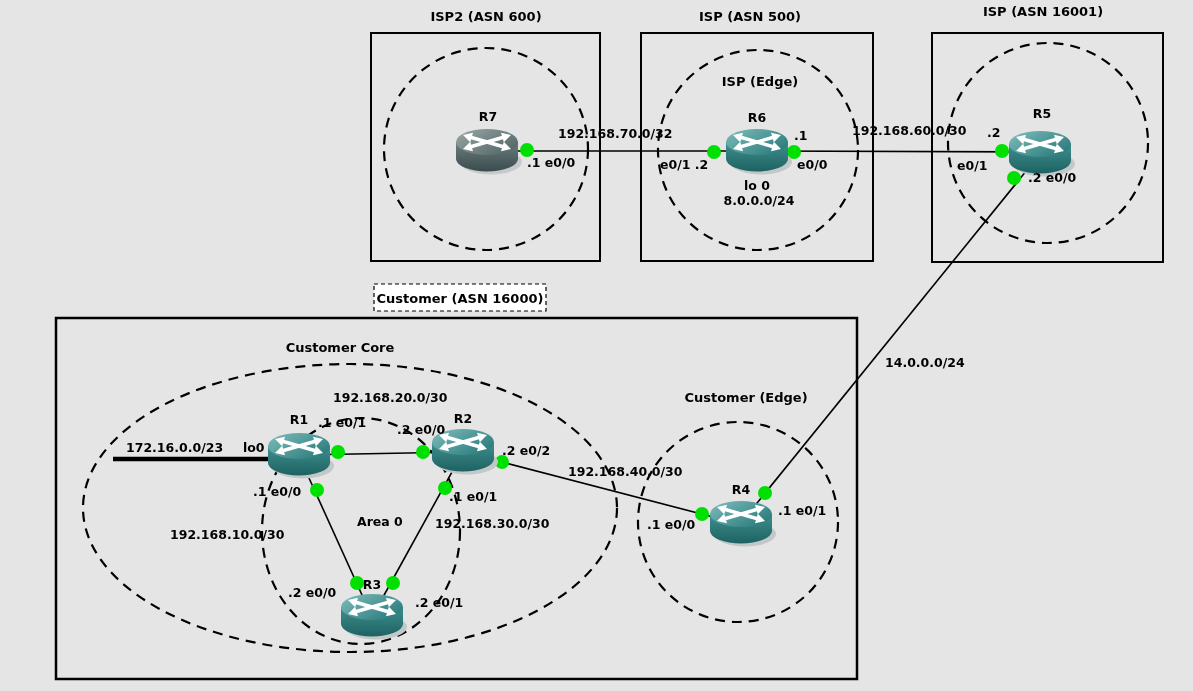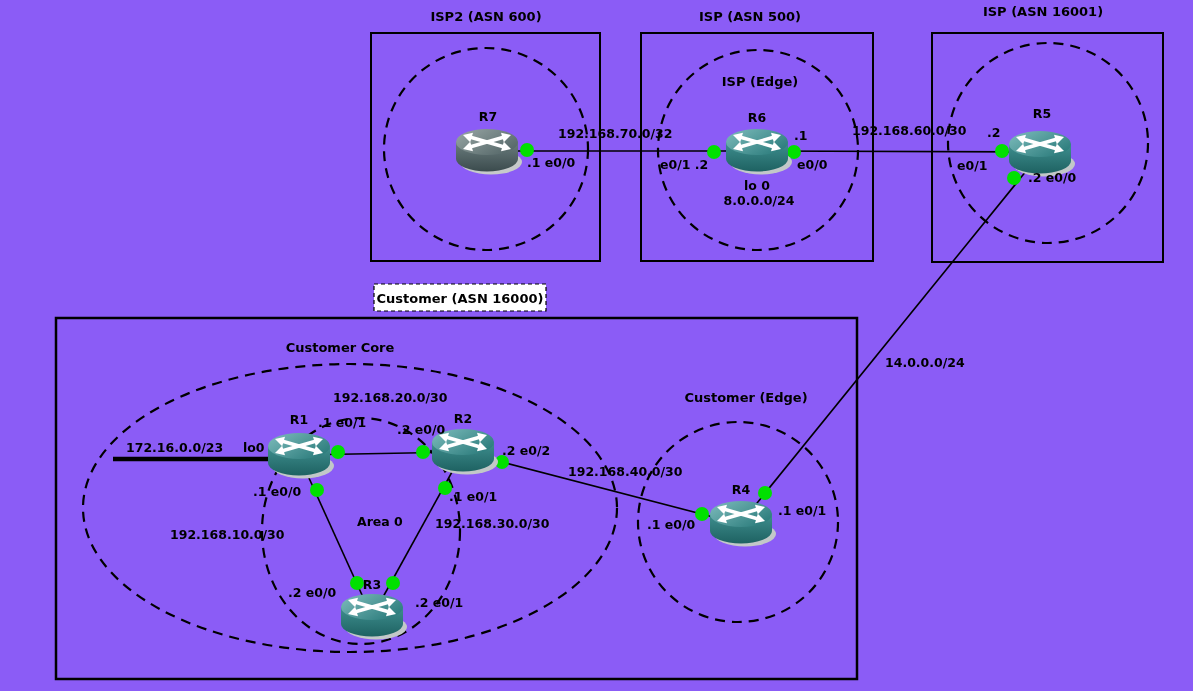--- a/index.html
+++ b/index.html
@@ -1,16 +1,16 @@
 <!DOCTYPE html>
 <html><head>
 <meta charset="utf-8">
 <style>
   html,body{margin:0;padding:0;background:#ffffff;}
-  .canvas{position:relative;width:1193px;height:691px;background:#8b5cf6;overflow:hidden;}
+  .canvas{position:relative;width:1193px;height:691px;background:#e5e5e5;overflow:hidden;}
   svg{display:block;}
   text{fill:#000000;font-family:"DejaVu Sans","Liberation Sans",sans-serif;font-weight:bold;}
   .lbl{font-size:12.5px;}
   .title{font-size:13px;}
   .zone{fill:none;stroke:#000000;stroke-width:2;}
   .zone-thick{fill:none;stroke:#000000;stroke-width:2.5;}
   .cloud{fill:none;stroke:#000000;stroke-width:2.2;stroke-dasharray:10 7;}
   .labelbox{fill:#ffffff;stroke:#000000;stroke-width:1.2;stroke-dasharray:4 3;}
   .link{stroke:#000000;stroke-width:1.6;}
   .stub{stroke:#000000;stroke-width:4.5;}

